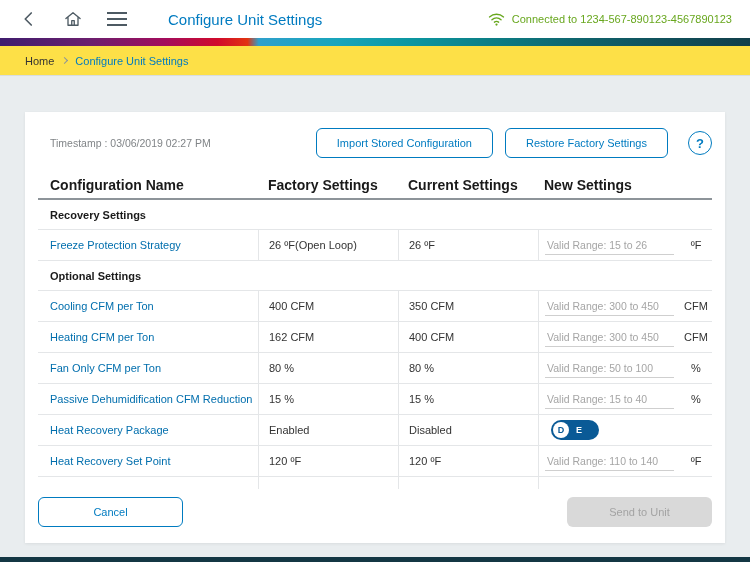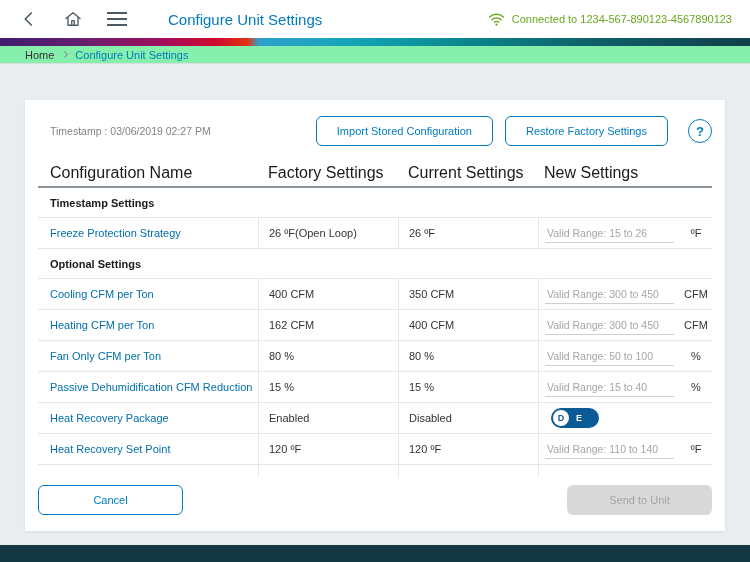--- a/index.html
+++ b/index.html
@@ -16,42 +16,42 @@
   .conn-text { font-size:11px; color:#68a71e; }
 
   
   .stripe { height:8px; flex:none;
     background:linear-gradient(90deg,
       #3f1d6e 0%, #6b1f6e 12%, #a30c5c 22%, #d00a2c 29%, #e23311 33%,
       #2fa0cc 34.5%, #18a5bb 45%, #0c96a0 55%, #0c7f86 65%, #0f626b 78%, #104e59 90%, #123f4a 100%);
   }
 
   
-  .breadcrumb { height:18px; background:#86efac; border-bottom:1px solid #d8dde0; display:flex; align-items:center; padding:0 25px; flex:none; font-size:11px; }
+  .breadcrumb { height:30px; background:#fde047; border-bottom:1px solid #d8dde0; display:flex; align-items:center; padding:0 25px; flex:none; font-size:11px; }
   .bc-home { color:#333; cursor:pointer; }
   .bc-sep { width:5px; height:5px; border-top:1.5px solid #8a949a; border-right:1.5px solid #8a949a; transform:rotate(45deg); margin:0 8px; display:inline-block; }
   .bc-current { color:#007bc0; }
 
   
   main { flex:1; padding:36px 25px 14px; }
   .panel { background:#ffffff; height:431px; padding:16px 13px 16px; box-shadow:0 1px 3px rgba(0,0,0,.07); display:flex; flex-direction:column; }
 
   .toolbar { display:flex; align-items:center; justify-content:space-between; flex:none; }
   .timestamp { font-size:10.5px; color:#808487; padding-left:12px; }
   .toolbar-right { display:flex; align-items:center; gap:12px; }
   .btn { height:30px; font-family:"Liberation Sans", sans-serif; font-size:11px; border-radius:6px; cursor:pointer; }
   .btn.outline { background:#fff; border:1px solid #007bc0; color:#007bc0; padding:0 20px; }
   .help { width:24px; height:24px; border:1.5px solid #007bc0; border-radius:50%; color:#007bc0; font-size:13px; font-weight:bold; display:flex; align-items:center; justify-content:center; cursor:pointer; margin-left:8px; }
 
   
   .table { margin-top:14px; flex:none; font-size:11px; color:#333; }
   .trow { display:flex; align-items:stretch; border-bottom:1px solid #e4e6e8; }
   .cell { display:flex; align-items:center; min-height:30px; }
   .thead { border-bottom:2px solid #8d9499; }
-  .thead .cell { min-height:26px; font-weight:normal; color:#1a1a1a; font-size:16px; }
+  .thead .cell { min-height:26px; font-weight:bold; color:#1a1a1a; font-size:14px; }
   .c-name { width:220px; padding-left:12px; }
   .c-factory { width:140px; padding-left:10px; }
   .c-current { width:140px; padding-left:10px; }
   .c-new { width:142px; padding:0 6px; }
   .c-unit { flex:1; justify-content:center; }
   .section-row .cell { font-weight:bold; color:#1a1a1a; min-height:29px; }
   .data-row > .c-factory, .data-row > .c-current, .data-row > .c-new,
   .partial > .c-factory, .partial > .c-current, .partial > .c-new { border-left:1px solid #e4e6e8; }
   .link { color:#006ead; cursor:pointer; }
   .new-input { width:100%; border:none; border-bottom:1px solid #cfcfcf; font-family:"Liberation Sans", sans-serif; font-size:10.5px; color:#444; padding:3px 2px; outline:none; background:transparent; }
@@ -133,21 +133,21 @@
       <div class="table">
         <div class="trow thead">
           <div class="cell c-name">Configuration Name</div>
           <div class="cell c-factory">Factory Settings</div>
           <div class="cell c-current">Current Settings</div>
           <div class="cell c-new">New Settings</div>
           <div class="cell c-unit"></div>
         </div>
         <div>
             <div class="trow section-row">
-              <div class="cell c-name section-title">Timestamp Settings</div>
+              <div class="cell c-name section-title">Recovery Settings</div>
             </div>
             <div class="trow data-row">
               <div class="cell c-name">
                 <span class="link">Freeze Protection Strategy</span>
               </div>
               <div class="cell c-factory">26 ºF(Open Loop)</div>
               <div class="cell c-current">26 ºF</div>
               <div class="cell c-new">
                 <input class="new-input" placeholder="Valid Range: 15 to 26" style="">
               </div>

